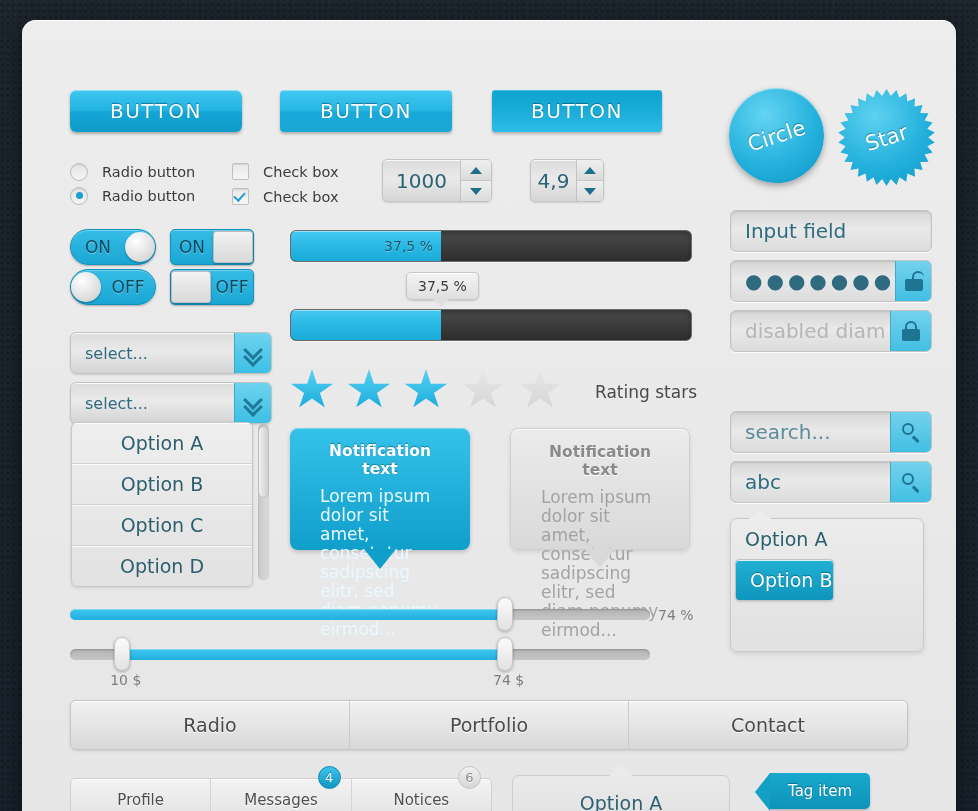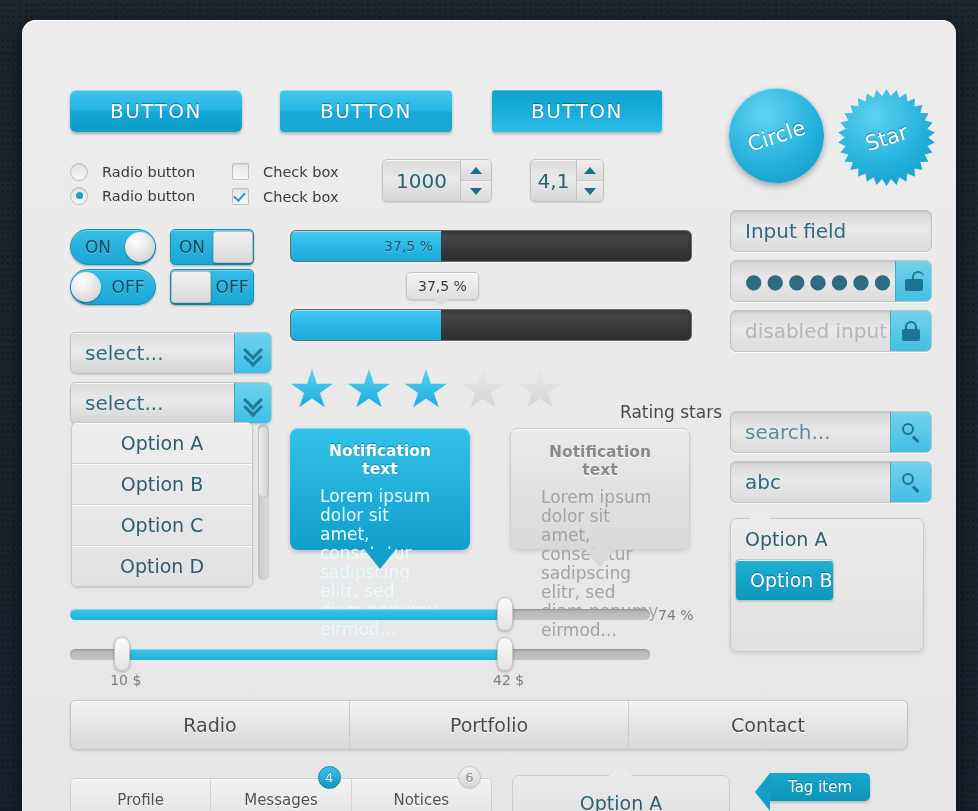--- a/index.html
+++ b/index.html
@@ -147,21 +147,21 @@
     border-top:8px solid #dfdfdf;
   }
 
   
   .sel{
     position:absolute;display:flex;align-items:stretch;
     background:linear-gradient(180deg,#dcdcdc,#eaeaea 45%,#d4d4d4);
     border:1px solid #c2c2c2;border-radius:6px;cursor:pointer;
     box-shadow:0 1px 0 rgba(255,255,255,.85) inset,0 1px 2px rgba(0,0,0,.12);
   }
-  .sel .t{flex:1;display:flex;align-items:center;padding-left:14px;font-size:20px;color:#2e6b7e;}
+  .sel .t{flex:1;display:flex;align-items:center;padding-left:14px;font-size:16px;color:#2e6b7e;}
   .sel .arrow{
     width:36px;display:flex;align-items:center;justify-content:center;
     background:linear-gradient(180deg,#6fd3ee,#3cbfe4);
     border-left:1px solid #3ba8c6;border-radius:0 5px 5px 0;
   }
   .dchev{position:relative;width:18px;height:18px;}
   .dchev i{
     position:absolute;left:2px;width:11px;height:11px;
     border:solid #1f7a98;border-width:0 3.4px 3.4px 0;transform:rotate(45deg);
   }
@@ -357,21 +357,21 @@
     border:1px solid #cdcdcd;border-radius:7px 7px 0 0;box-sizing:border-box;
     display:flex;align-items:center;justify-content:center;
     font-size:19px;color:#2f6071;
   }
   .accord .nub{
     position:absolute;top:-11px;left:50%;margin-left:-12px;width:0;height:0;
     border-left:12px solid transparent;border-right:12px solid transparent;
     border-bottom:11px solid #eaeaea;
   }
   .tagitem{
-    position:absolute;left:748px;top:753px;width:100px;height:28px;
+    position:absolute;left:748px;top:753px;width:100px;height:36px;
     background:linear-gradient(180deg,#17a9cd,#0e93b9);
     display:flex;align-items:center;justify-content:center;
     color:#fff;font-size:15px;text-shadow:0 -1px 1px rgba(0,60,85,.5);
     border-radius:0 5px 5px 0;cursor:pointer;
     box-shadow:0 2px 3px rgba(0,0,0,.2);
   }
   .tagitem::before{
     content:"";position:absolute;left:-15px;top:0;width:0;height:0;
     border-top:19px solid transparent;border-bottom:19px solid transparent;
     border-right:15px solid #13a0c4;
@@ -445,21 +445,21 @@
     <div class="btns">
       <div>
           <i class="tri-u"></i>
         </div>
       <div>
           <i class="tri-d"></i>
         </div>
     </div>
   </div>
   <div class="spin abs" style="left:508px;top:139px;width:72px;height:41px;">
-    <div class="val">4,1</div>
+    <div class="val">4,9</div>
     <div class="btns" style="width:26px;">
       <div>
           <i class="tri-u"></i>
         </div>
       <div>
           <i class="tri-d"></i>
         </div>
     </div>
   </div>
 
@@ -520,21 +520,21 @@
   <div class="scroll-track" style="left:236px;top:404px;height:156px;"></div>
   <div class="scroll-thumb" style="left:236px;top:406px;height:72px;"></div>
 
   <div class="abs" style="left:268px;top:349px;display:flex;gap:13px;align-items:center;" id="ratingrow">
       <div class="star on"></div>
       <div class="star on"></div>
       <div class="star on"></div>
       <div class="star off"></div>
       <div class="star off"></div>
     </div>
-  <div class="ratinglabel" style="left:598px;top:362px;margin-top:20px;">Rating stars</div>
+  <div class="ratinglabel" style="left:573px;top:362px;">Rating stars</div>
 
   <div class="note blue" style="left:268px;top:408px;width:180px;height:122px;">
     <h4>Notification text</h4>
     <p>Lorem ipsum dolor sit amet, consetetur sadipscing elitr, sed diam nonumy eirmod...</p>
     <span class="tail"></span>
   </div>
   <div class="note gray" style="left:488px;top:408px;width:180px;height:122px;">
     <h4>Notification text</h4>
     <p>Lorem ipsum dolor sit amet, consetetur sadipscing elitr, sed diam nonumy eirmod...</p>
     <span class="tail"></span>
@@ -548,21 +548,21 @@
     <div class="tv dots">●●●●●●●</div>
     <div class="act">
       <span class="lock open">
           <span class="shk"></span>
           <span class="body"></span>
         </span>
     </div>
   </div>
 
   <div class="tfield dim" style="left:708px;top:290px;width:200px;height:40px;">
-    <div class="tv">disabled input</div>
+    <div class="tv">disabled diam</div>
     <div class="act">
       <span class="lock">
           <span class="shk"></span>
           <span class="body"></span>
         </span>
     </div>
   </div>
 
   <div class="tfield" style="left:708px;top:391px;width:200px;height:40px;">
     <div class="tv" style="color:#5e8b99;">search...</div>
@@ -588,21 +588,21 @@
   <div class="strack" style="left:48px;top:589px;width:580px;"></div>
   <div class="sfill" id="sfill1" style="left: 48px; top: 589px; width: 435px;"></div>
   <div class="shandle" id="sh1" style="top: 577px; left: 475px;"></div>
   <div class="sval" style="left:636px;top:587px;">74 %</div>
 
   <div class="strack" style="left:48px;top:629px;width:580px;"></div>
   <div class="sfill" id="sfill2" style="top: 629px; left: 100.2px; width: 382.8px;"></div>
   <div class="shandle" id="sh2min" style="top: 617px; left: 92.2px;"></div>
   <div class="shandle" id="sh2max" style="top: 617px; left: 475px;"></div>
   <div class="sval" id="rmin" style="top: 652px; left: 88.2px;">10 $</div>
-  <div class="sval" id="rmax" style="top: 652px; left: 471px;">42 $</div>
+  <div class="sval" id="rmax" style="top: 652px; left: 471px;">74 $</div>
 
   <div class="navbar" id="navbar">
       <div class="tab">Radio</div>
       <div class="tab">Portfolio</div>
       <div class="tab">Contact</div>
     </div>
 
   <div class="subbar" id="subbar">
       <div class="st">
         <span>Profile</span>

